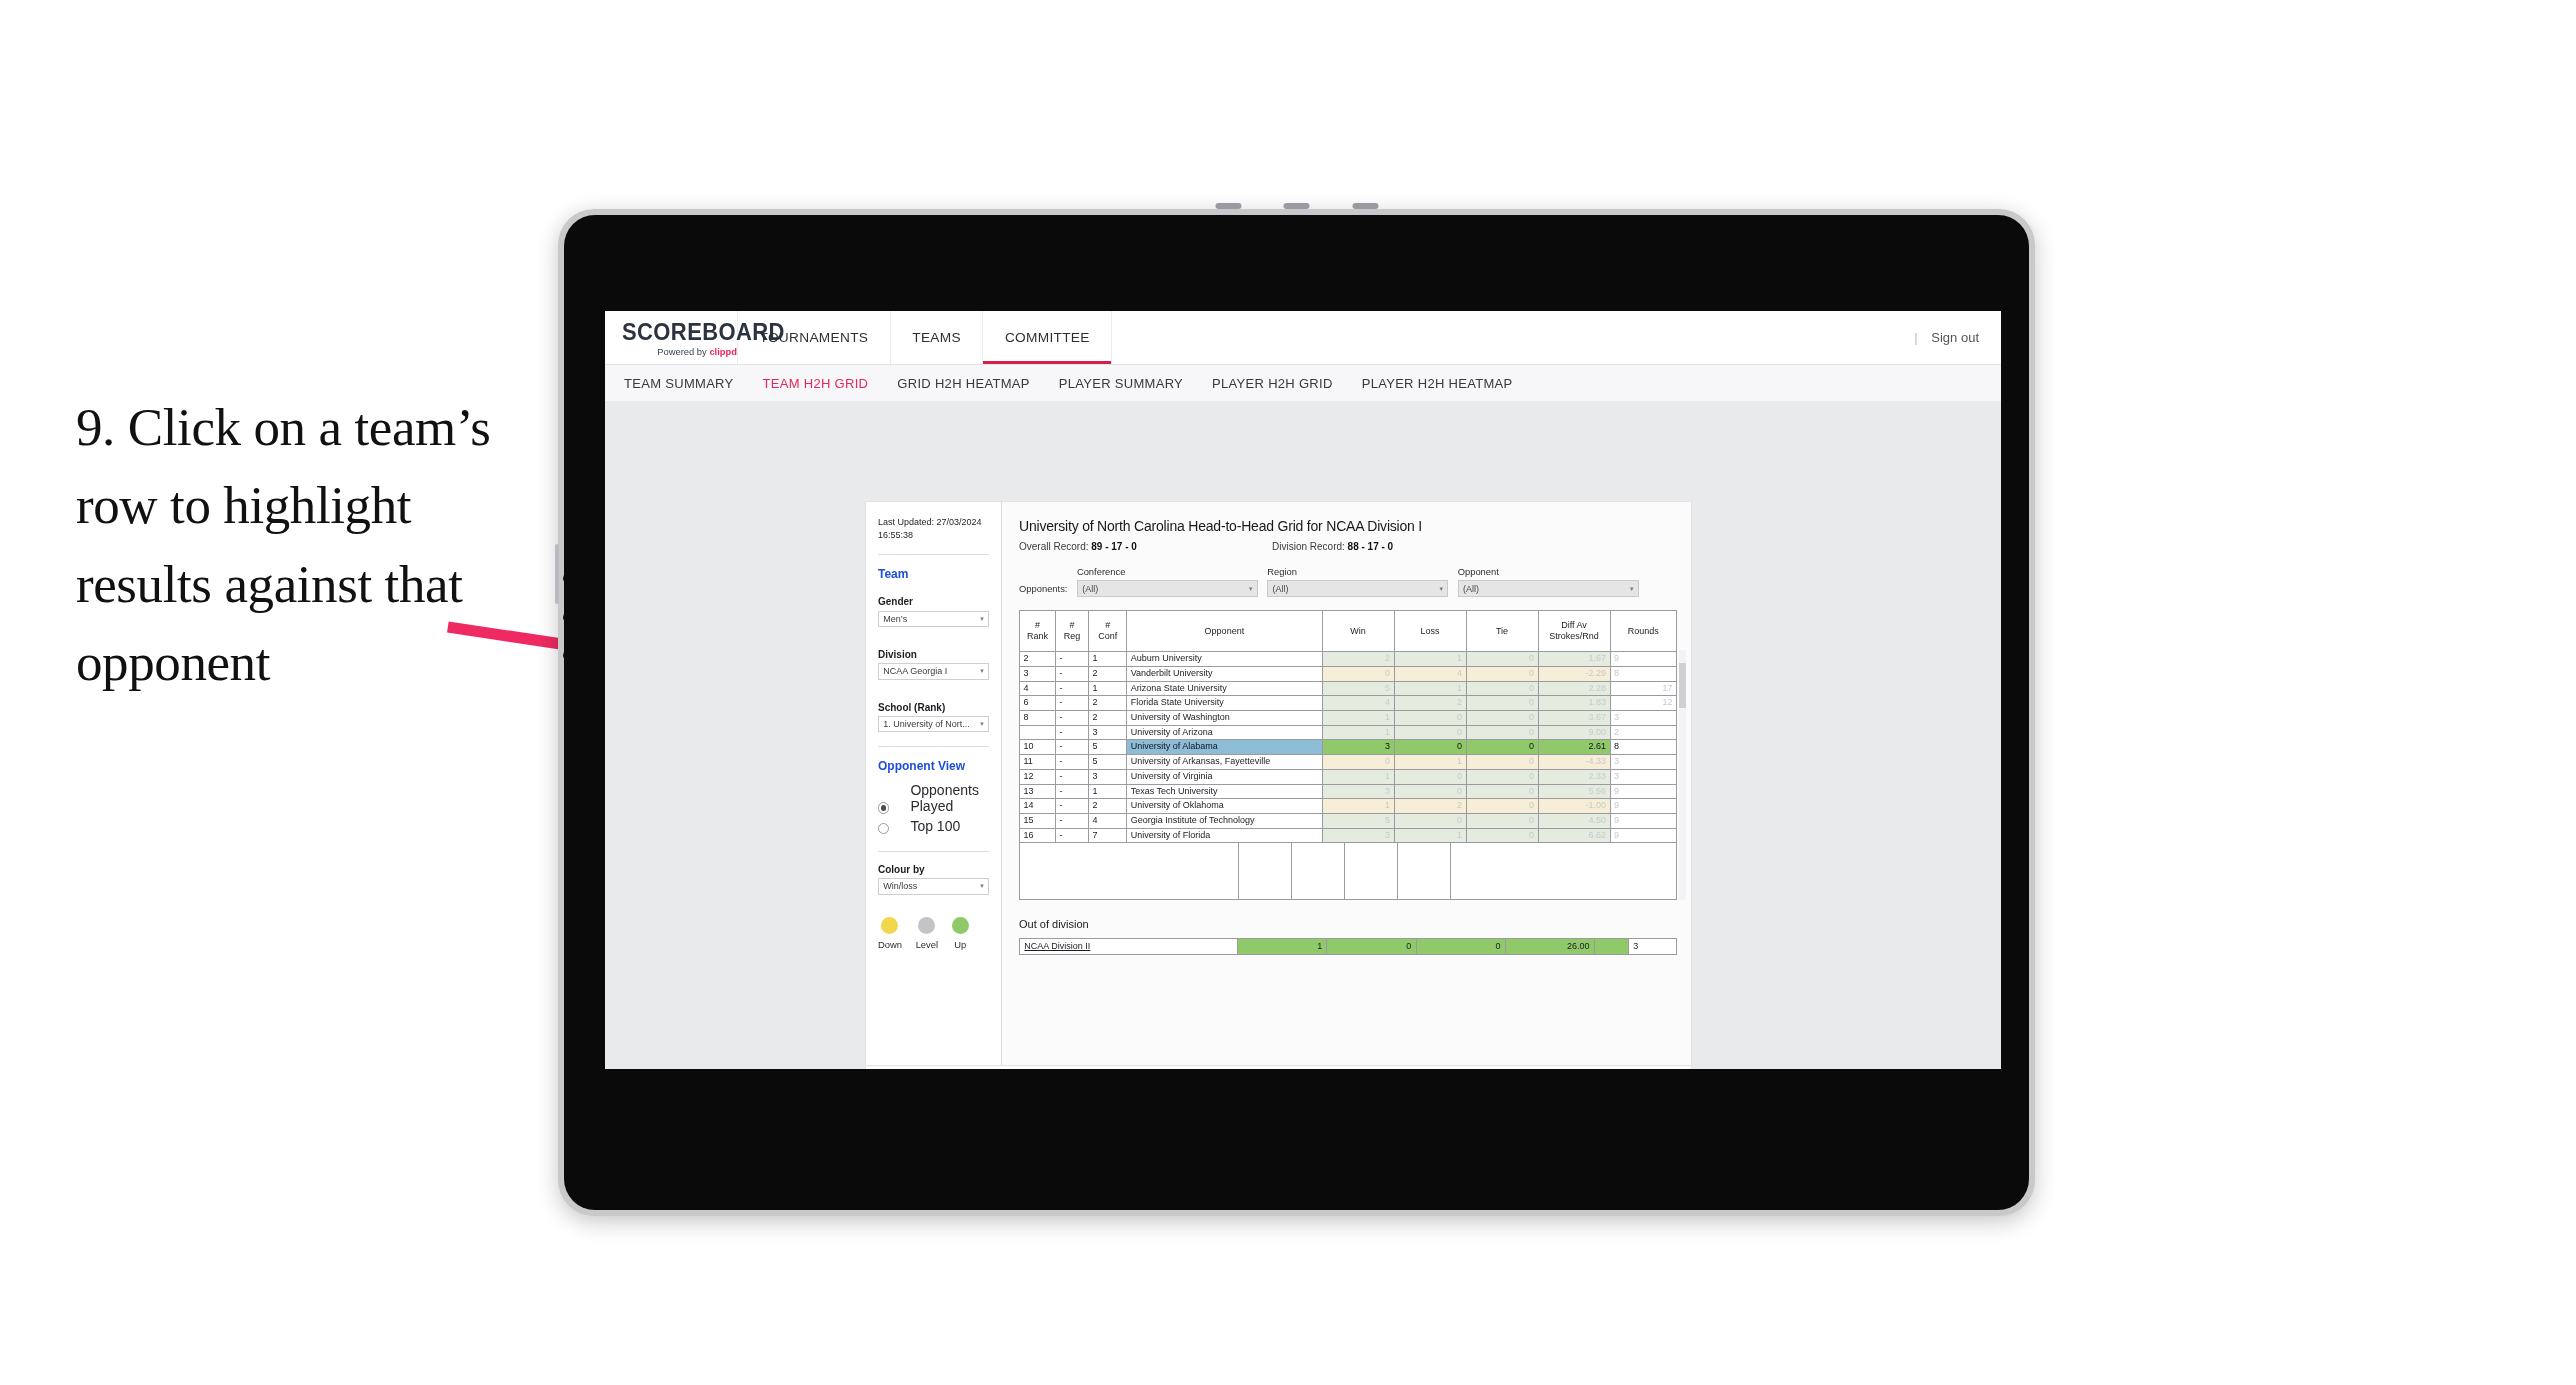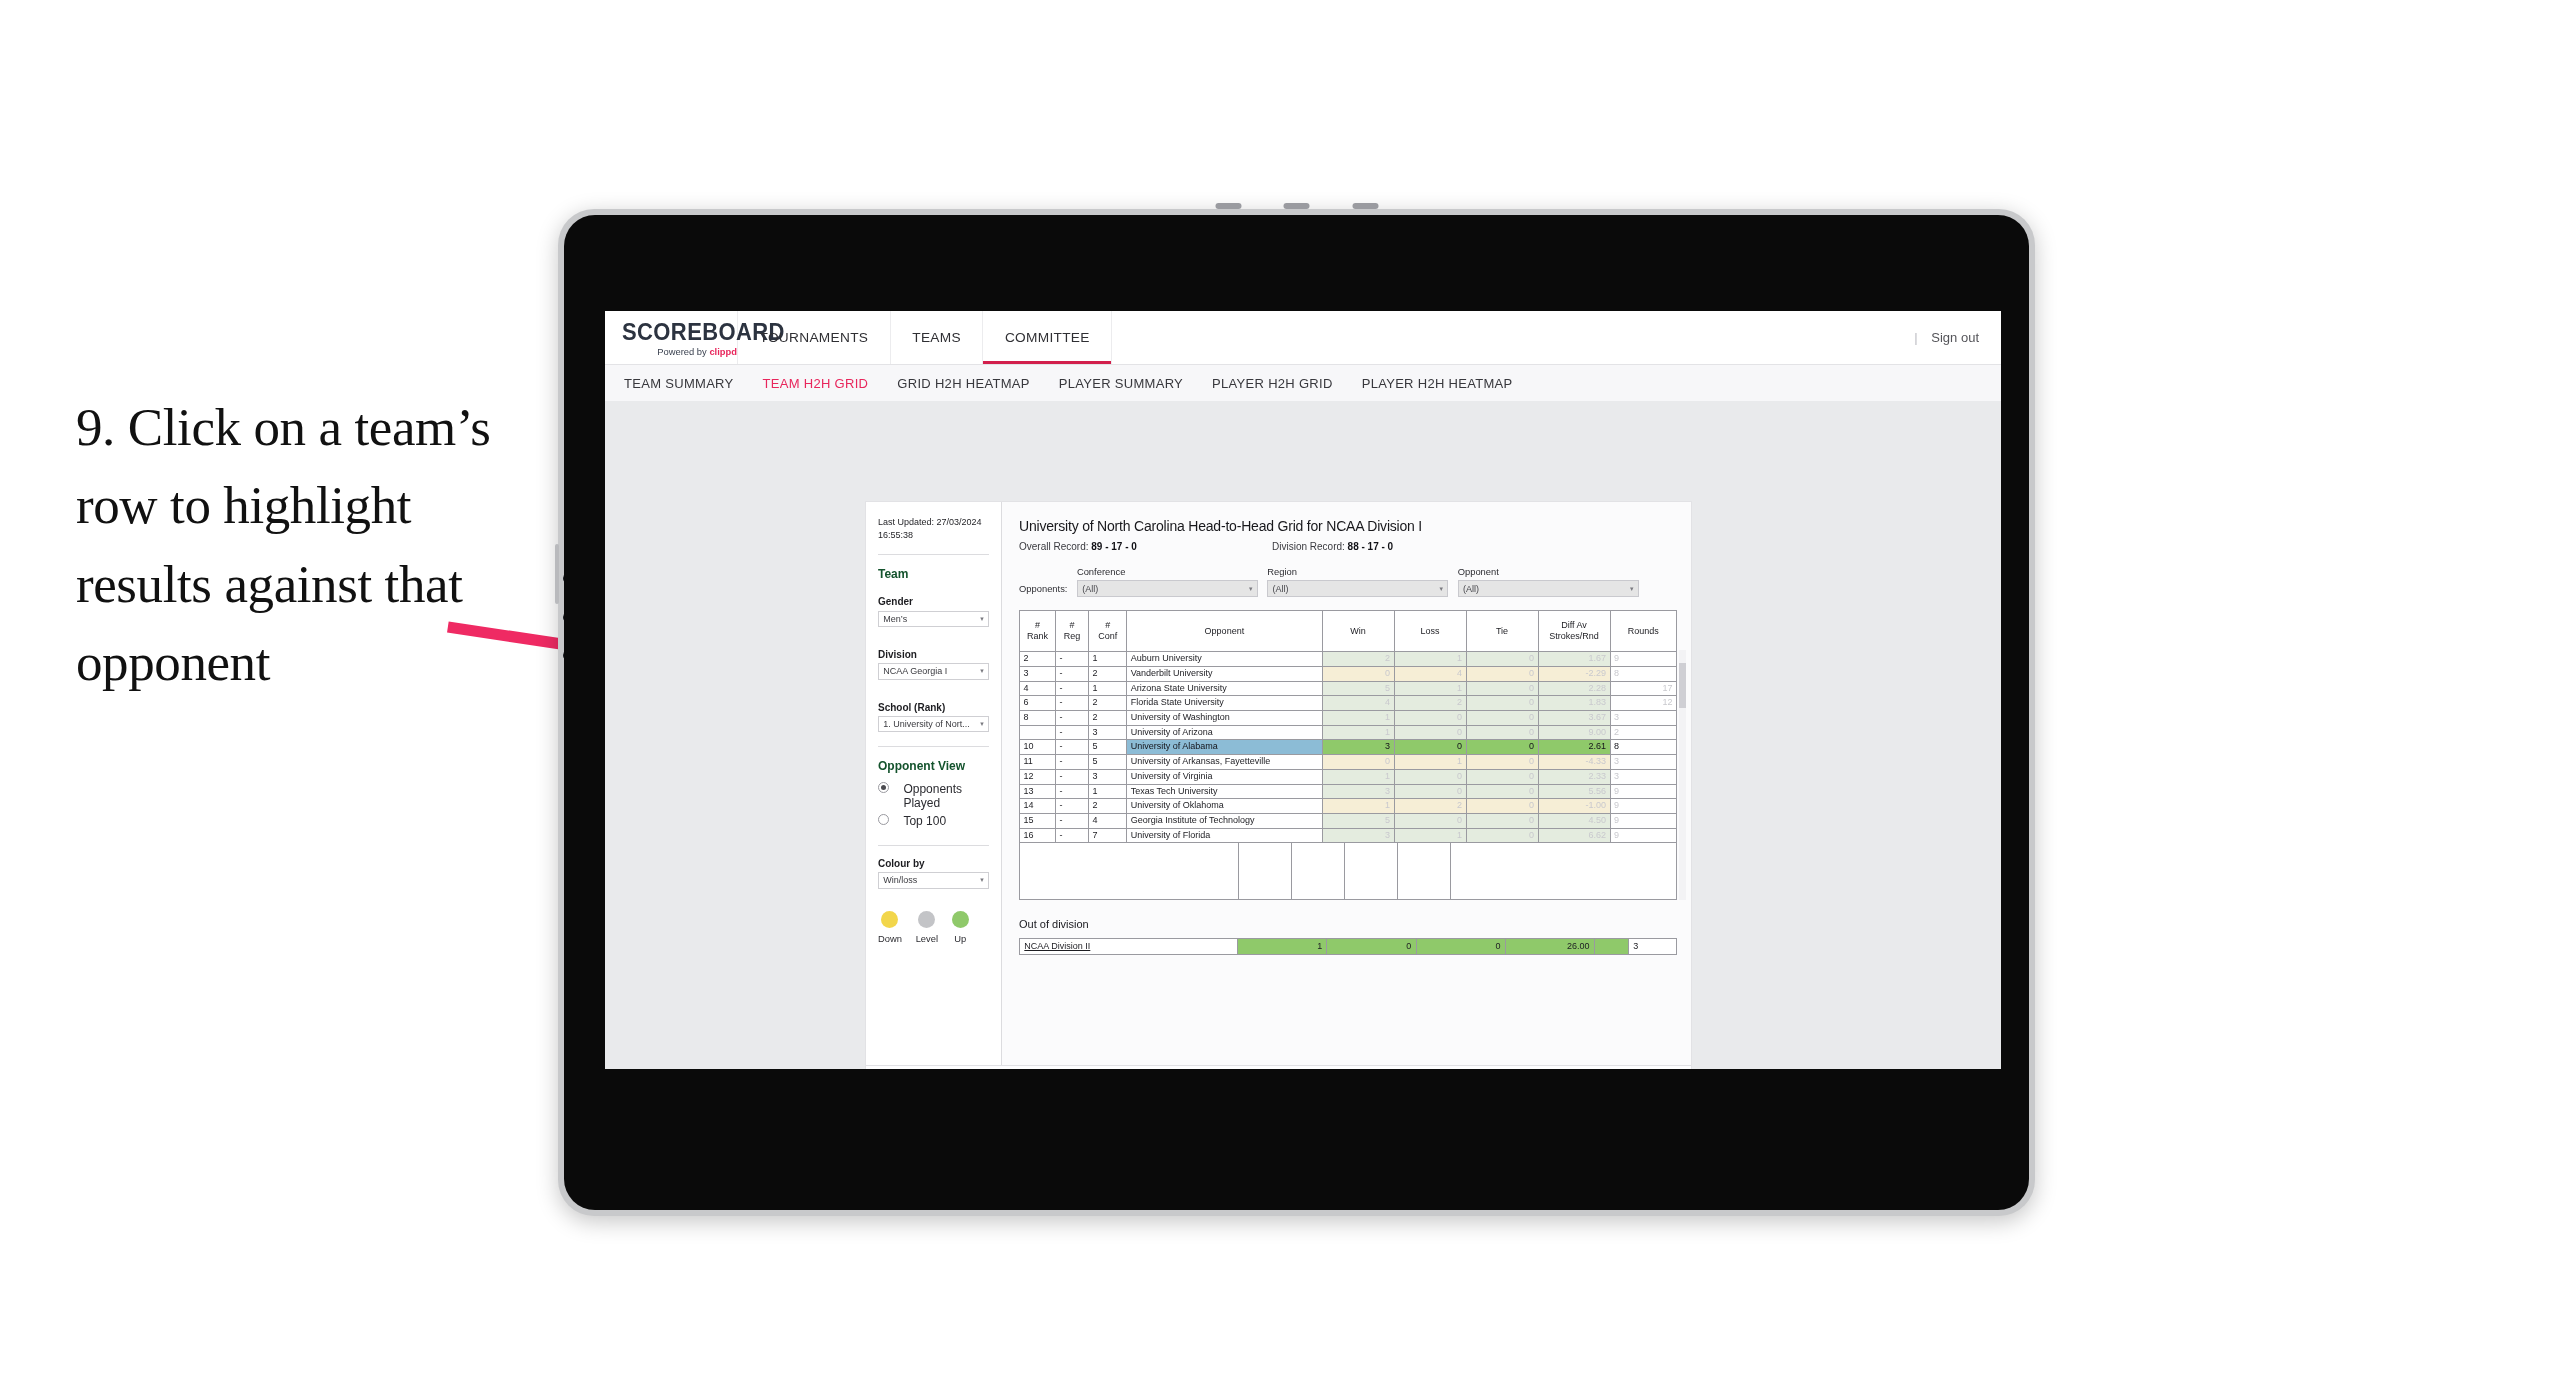--- a/index.html
+++ b/index.html
@@ -135,31 +135,31 @@
   
   #panel{
     width:136px;box-sizing:border-box;
     padding:13.7px 12px 0 12px;
     border-right:0.9px solid #dcdcdf;
     font-size:9.4px;color:#2d2d31;
     background:#ffffff;
   }
   #last-updated{font-size:9px;line-height:1.45;color:#1f1f23;}
   .hr{height:0.9px;background:#dcdcdf;margin:12px 0 12px 0;}
-  .panel-h{font-size:12px;font-weight:bold;color:#14532d;margin-bottom:15.5px;}
+  .panel-h{font-size:12px;font-weight:bold;color:#1d4ed8;margin-bottom:15.5px;}
   .field-label{font-size:10px;font-weight:bold;color:#1c1c20;margin-bottom:3.4px;}
   .select{
     height:16.3px;border:0.9px solid #cfcfd3;background:#fff;
     display:flex;align-items:center;justify-content:space-between;
     padding:0 4.3px;font-size:9px;color:#3b3b40;
     box-sizing:border-box;cursor:pointer;
   }
   .select .caret{font-size:6.9px;color:#7a7a80;}
   .field{margin-bottom:22px;}
-  .radio-row{display:flex;align-items:flex-start;gap:14px;margin-bottom:4.3px;font-size:12px;color:#2b2b30;cursor:pointer;}
+  .radio-row{display:flex;align-items:flex-end;gap:21px;margin-bottom:4.3px;font-size:14px;color:#2b2b30;cursor:pointer;}
   .radio{width:9.4px;height:9.4px;border-radius:50%;border:0.9px solid #9a9aa0;background:#fff;position:relative;flex:0 0 auto;}
   .radio.on::after{content:"";position:absolute;left:2.1px;top:2.1px;width:5.2px;height:5.2px;border-radius:50%;background:#4b4b50;}
   #legend{display:flex;gap:13.7px;margin-top:22px;padding-bottom:17px;}
   .legend-item{display:flex;flex-direction:column;align-items:center;gap:5.2px;}
   .legend-dot{width:17px;height:17px;border-radius:50%;}
   .legend-cap{font-size:9.4px;color:#2b2b30;}
 
   
   #report{
     flex:1;min-width:0;padding:15.5px 17px 0 17px;

